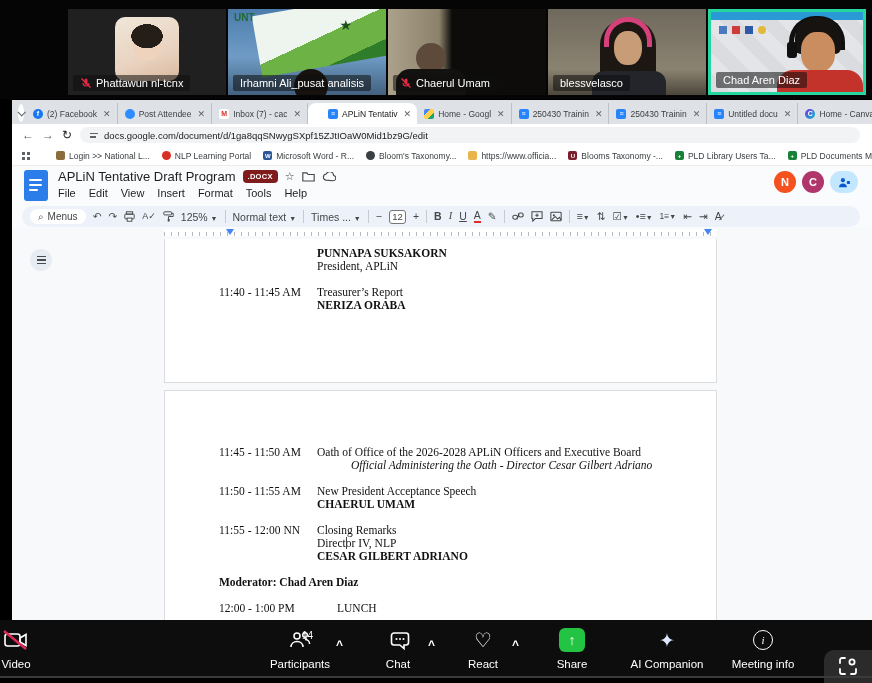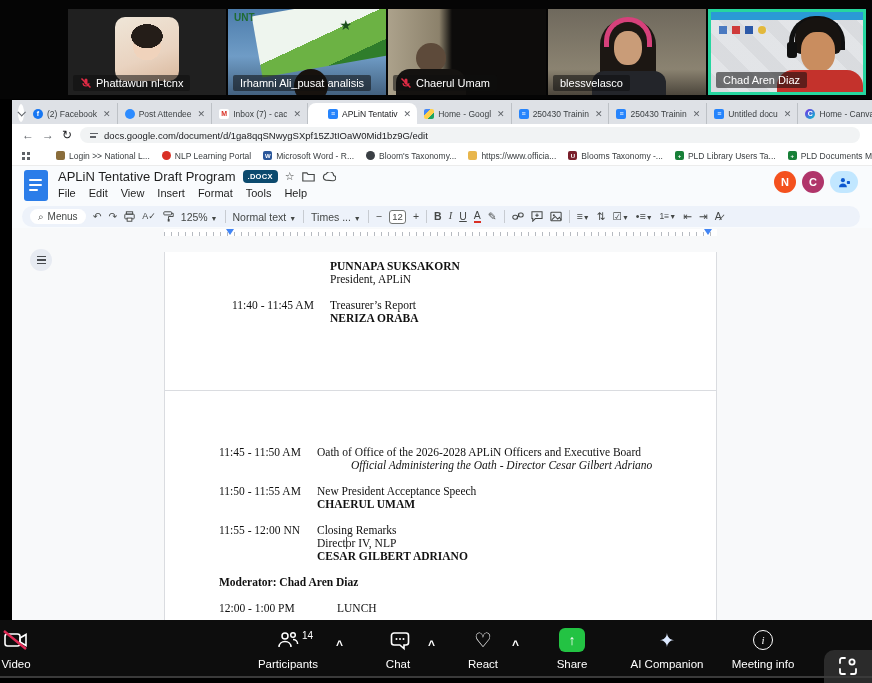--- a/index.html
+++ b/index.html
@@ -79,21 +79,21 @@
   .bmsep { width:1px; height:12px; background:#dadce0; }
   .bm { display:flex; align-items:center; gap:4px; font-size:8.5px; color:#3c4043; white-space:nowrap; }
   .bm .fav { width:9px; height:9px; font-size:6px; }
   
   .dhead { position:absolute; left:0; top:66px; width:100%; height:39px; background:#f9fbfd; }
   .docicon { position:absolute; left:12px; top:4px; width:24px; height:31px; }
   .docicon .body { position:absolute; inset:0; background:#2b7de9; border-radius:3px; }
   .docicon .line { position:absolute; left:5px; height:2px; background:#fff; border-radius:1px; }
   .dtitle { position:absolute; left:46px; top:3px; display:flex; align-items:center; gap:7px; }
   .dtitle .t { font-size:13px; color:#1f1f1f; }
-  .badge { background:#0c4a6e; color:#fff; font-size:7.5px; font-weight:bold; padding:2px 5px; border-radius:4px; letter-spacing:.3px; }
+  .badge { background:#7f1d1d; color:#fff; font-size:7.5px; font-weight:bold; padding:2px 5px; border-radius:4px; letter-spacing:.3px; }
   .hic { color:#444746; font-size:11px; }
   .dmenus { position:absolute; left:46px; top:21px; display:flex; gap:13px; font-size:11px; color:#1f1f1f; }
   .avatars { position:absolute; right:14px; top:5px; display:flex; align-items:center; gap:6px; }
   .av { width:22px; height:22px; border-radius:50%; color:#fff; font-size:11px; font-weight:bold; display:flex; align-items:center; justify-content:center; }
   .sharebtn { width:28px; height:22px; border-radius:11px; background:#c2e7ff; display:flex; align-items:center; justify-content:center; }
   
   .dtoolwrap { position:absolute; left:0; top:105px; width:100%; height:23px; background:#f9fbfd; }
   .dtool { position:absolute; left:10px; top:1px; width:838px; height:21px; background:#edf2fa; border-radius:11px;
            display:flex; align-items:center; gap:7px; padding:0 8px; color:#444746; font-size:10.5px; }
   .menupill { background:#fff; border-radius:9px; height:15px; display:flex; align-items:center; gap:4px; padding:0 8px; font-size:10px; color:#444746; }
@@ -106,21 +106,21 @@
   
   .canvas { position:absolute; left:0; top:128px; width:100%; height:392px; background:#f8f9fa; }
   .ruler { position:absolute; left:152px; top:1px; width:553px; height:7px; background:#fff;
            background-image:repeating-linear-gradient(90deg,#b6bac0 0 1px, transparent 1px 7px); background-size:100% 4px; background-position:0 3px; background-repeat:no-repeat; }
   .indmark { position:absolute; top:0; width:0; height:0; border-left:4px solid transparent; border-right:4px solid transparent; border-top:6px solid #4285f4; }
   .outlinebtn { position:absolute; left:18px; top:21px; width:22px; height:22px; border-radius:50%; background:#e7ebf2; display:flex; align-items:center; justify-content:center; }
   .outlinebtn .g { display:flex; flex-direction:column; gap:2px; }
   .outlinebtn .g i { display:block; width:9px; height:1.5px; background:#474b50; }
   .page { position:absolute; left:152px; width:553px; background:#fff; border:1px solid #dadce0;
           font-family:"Liberation Serif", serif; font-size:11.5px; color:#111; line-height:13px; }
-  .page1 { top:24px; height:144px; border-top:none;padding-left:13px; }
+  .page1 { top:11px; height:144px; border-top:none; }
   .page2 { top:162px; height:240px; }
   .drow { display:flex; padding-left:54px; }
   .drow .time { flex:0 0 98px; }
   .drow .main { flex:1; position:relative; }
   .sp12 { height:13px; } .sp8 { height:8px; }
   .b { font-weight:bold; } .i { font-style:italic; }
   .ind34 { margin-left:34px; } .ind20 { margin-left:20px; }
   .caret { position:absolute; left:29px; top:0; width:1px; height:12px; background:#444; }
 
   
@@ -507,21 +507,21 @@
       <span class="ic">
         <svg width="26" height="20" viewBox="0 0 26 20">
           <rect x="2" y="4" width="15" height="12" rx="2.5" fill="none" stroke="#fff" stroke-width="1.6"></rect>
           <path d="M17 8l6-3.5v11L17 12z" fill="none" stroke="#fff" stroke-width="1.6"></path>
           <line x1="1" y1="1" x2="23" y2="19" stroke="#e02b56" stroke-width="2.4"></line>
         </svg>
       </span>
       <span class="lab">Video</span>
     </div>
 
-    <div class="zbtn" style="left:242px">
+    <div class="zbtn" style="left:254px">
       <span class="ic">
         <svg width="24" height="20" viewBox="0 0 24 20">
           <circle cx="9" cy="6" r="3" fill="none" stroke="#fff" stroke-width="1.5"></circle>
           <path d="M3 17c0-3.3 2.7-5.5 6-5.5s6 2.2 6 5.5" fill="none" stroke="#fff" stroke-width="1.5"></path>
           <circle cx="17" cy="5" r="2.3" fill="none" stroke="#fff" stroke-width="1.5"></circle>
           <path d="M17 9.5c2.6 0 4.6 1.8 4.6 4.4" fill="none" stroke="#fff" stroke-width="1.5"></path>
         </svg>
       </span>
       <span class="lab">Participants</span>
     </div>

